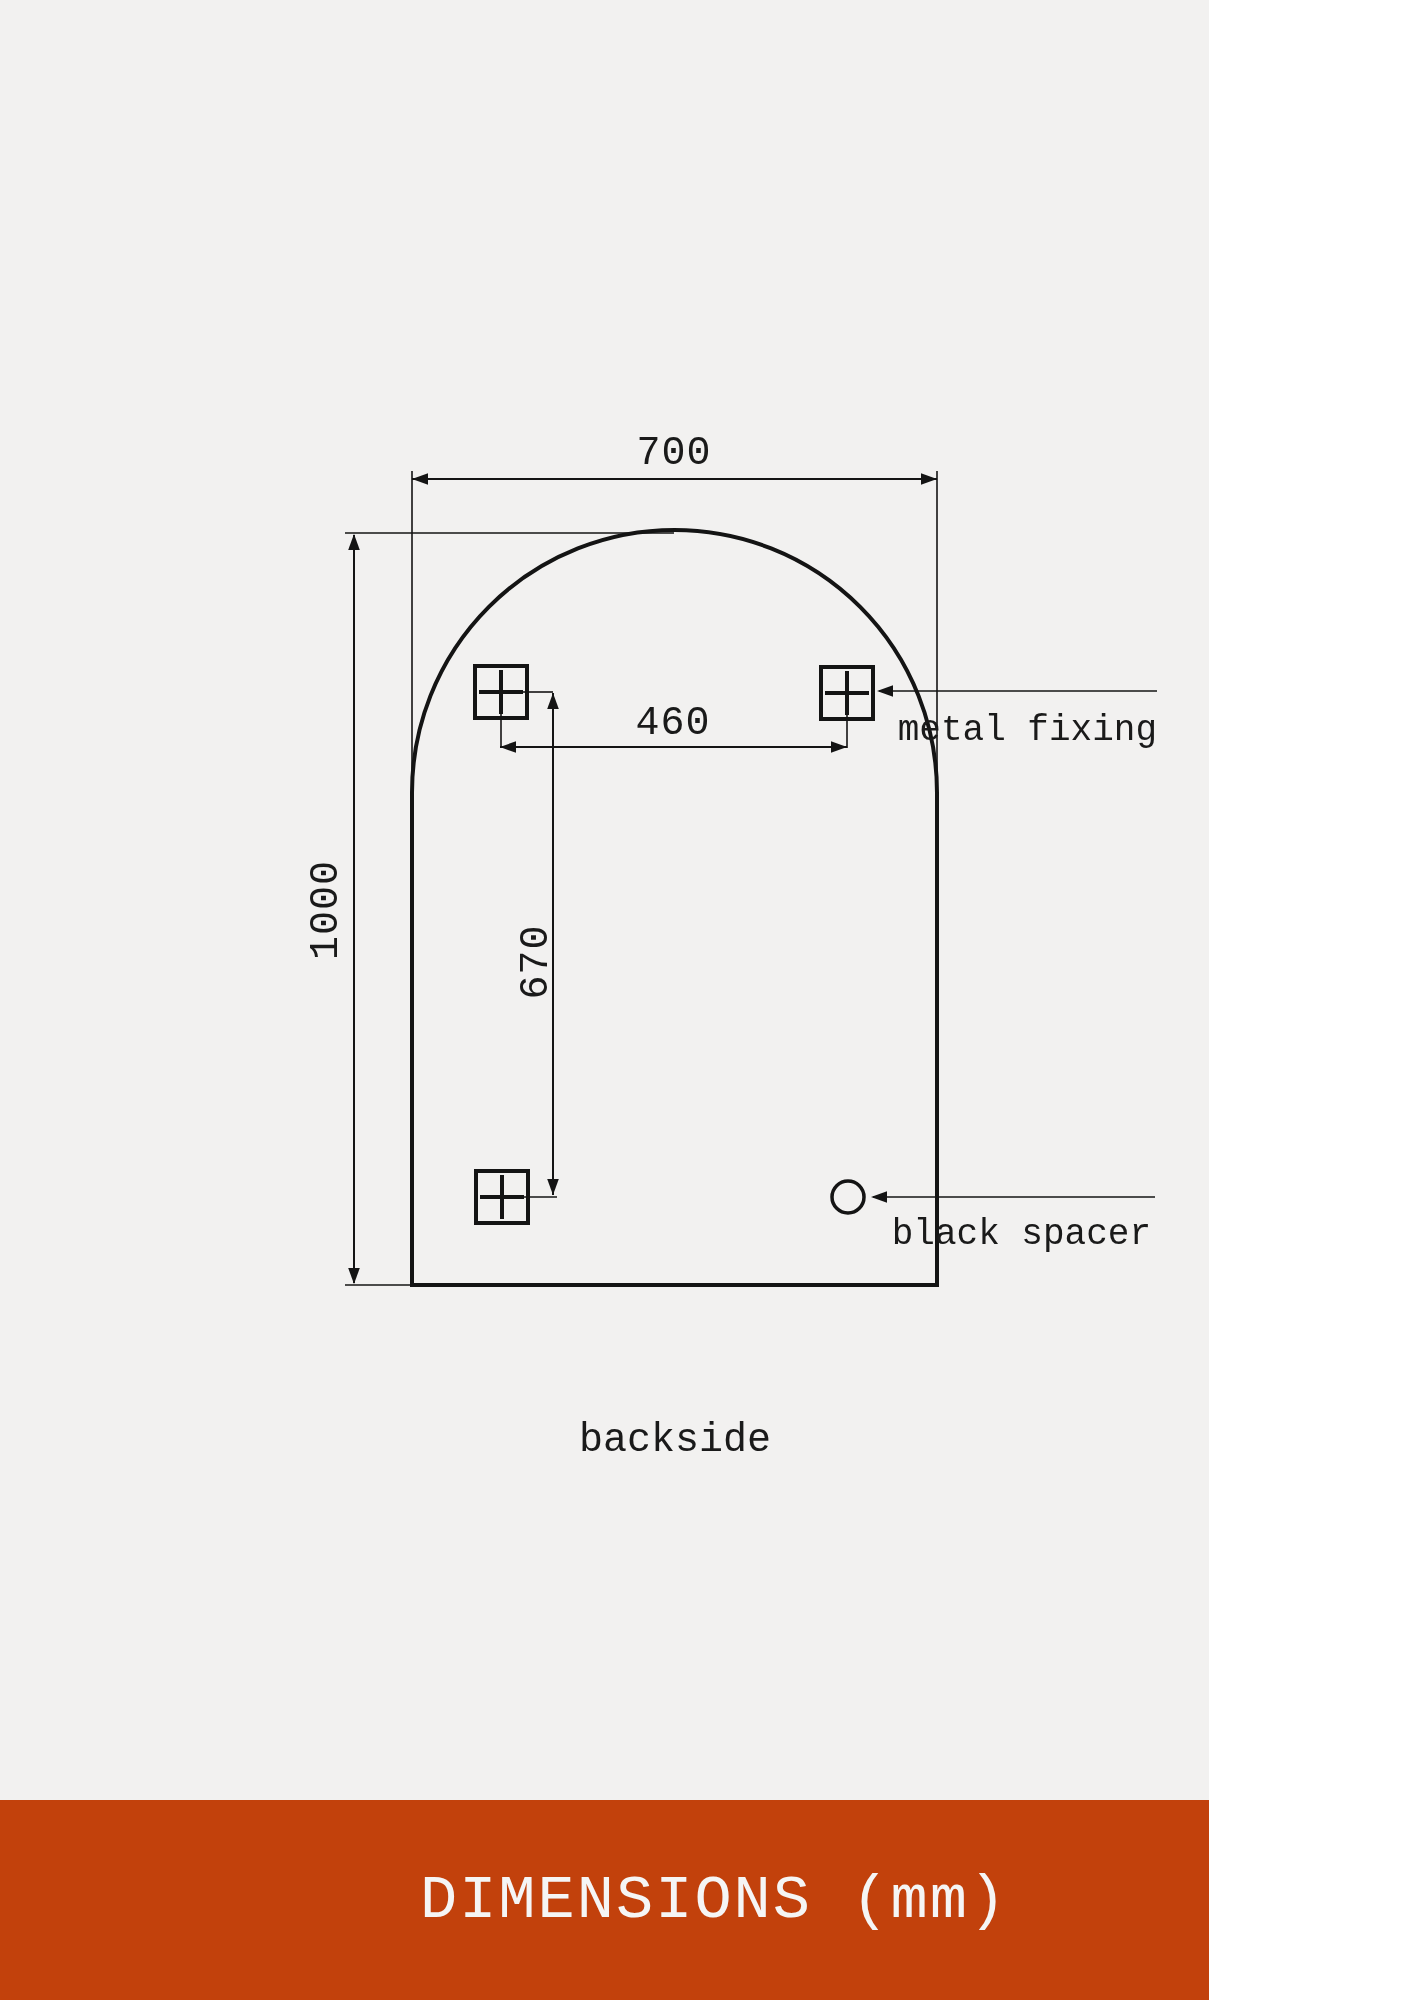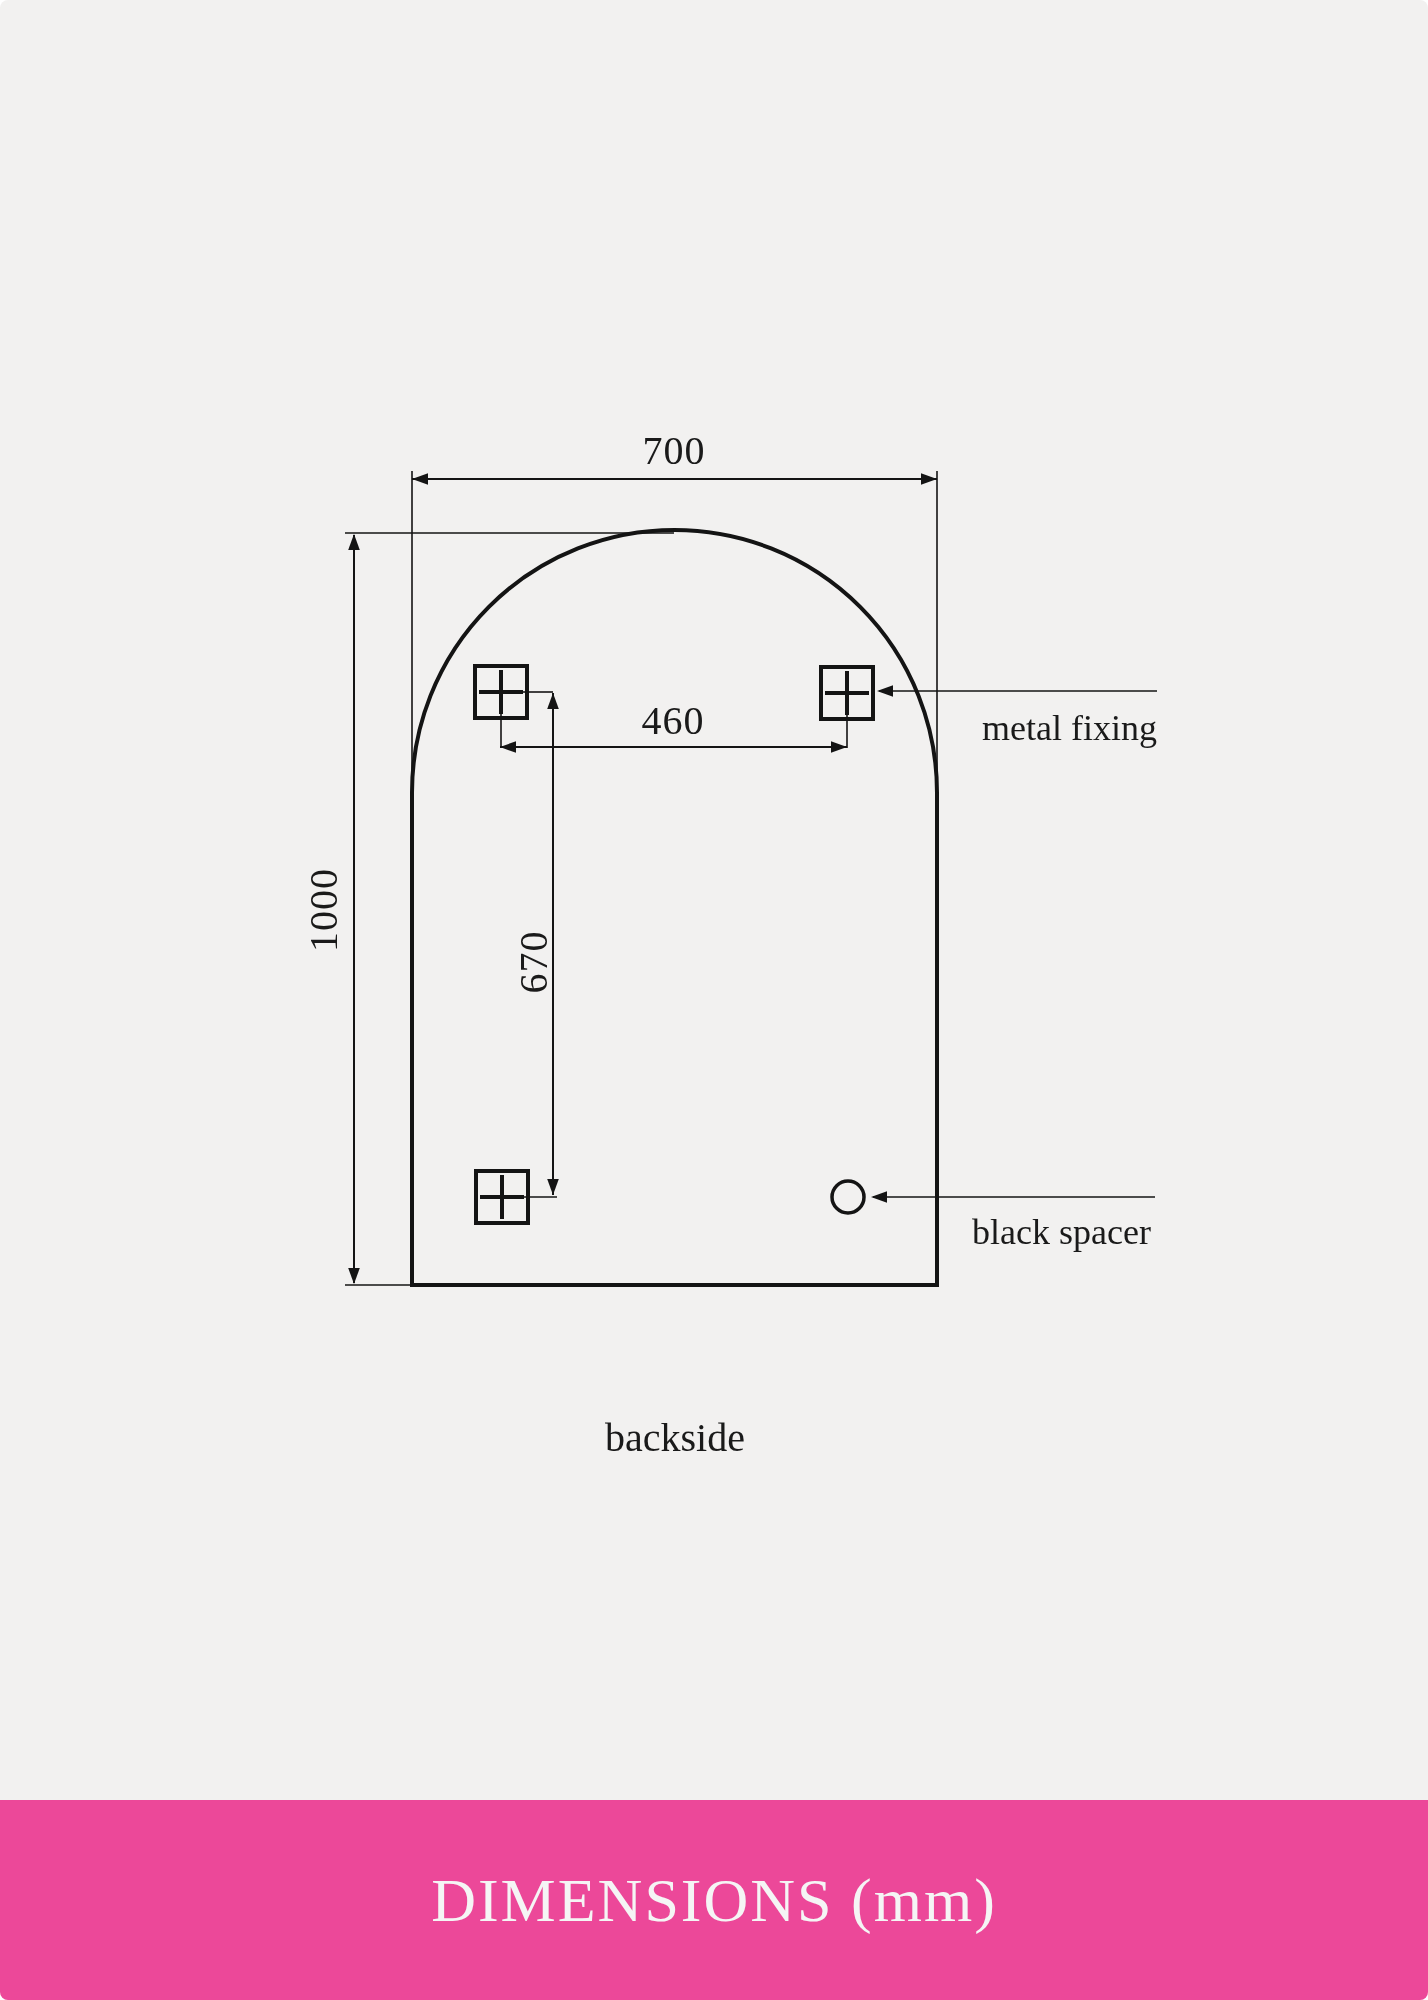--- a/index.html
+++ b/index.html
@@ -1,26 +1,25 @@
 <!DOCTYPE html>
 <html><head>
 <meta charset="utf-8">
 <style>
   html, body {
     margin: 0;
     padding: 0;
   }
   .page {
     position: relative;
-    width: 1428px;
+    width: 1209px;
     height: 2000px;
     background: #f2f1f0;
-    font-family: Liberation Serif, serif;
+    font-family: Liberation Mono, monospace;
     overflow: hidden;
-    border-radius: 8px;
   }
   .drawing {
     position: absolute;
     top: 0;
     left: 0;
     display: block;
   }
   .drawing text {
     fill: #1a1a1a;
   }
@@ -36,21 +35,21 @@
   .caption-label {
     font-size: 40px;
     font-weight: 500;
   }
   .footer-bar {
     position: absolute;
     left: 0;
     top: 1800px;
     width: 1428px;
     height: 200px;
-    background: #ec4899;
+    background: #c2410c;
     display: flex;
     align-items: center;
     justify-content: center;
   }
   .footer-title {
     color: #f5f5f5;
     font-size: 62px;
     font-weight: 400;
     letter-spacing: 2px;
   }

